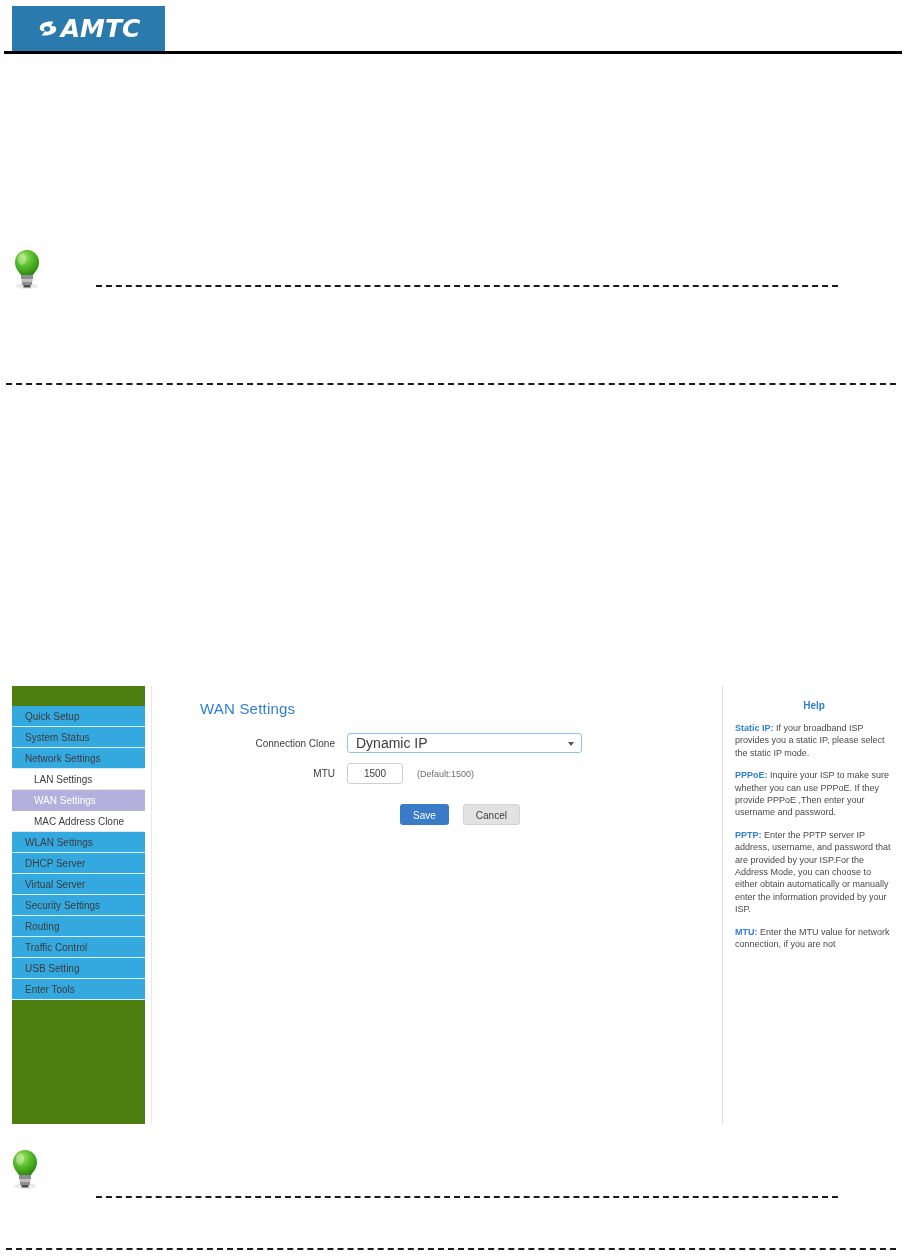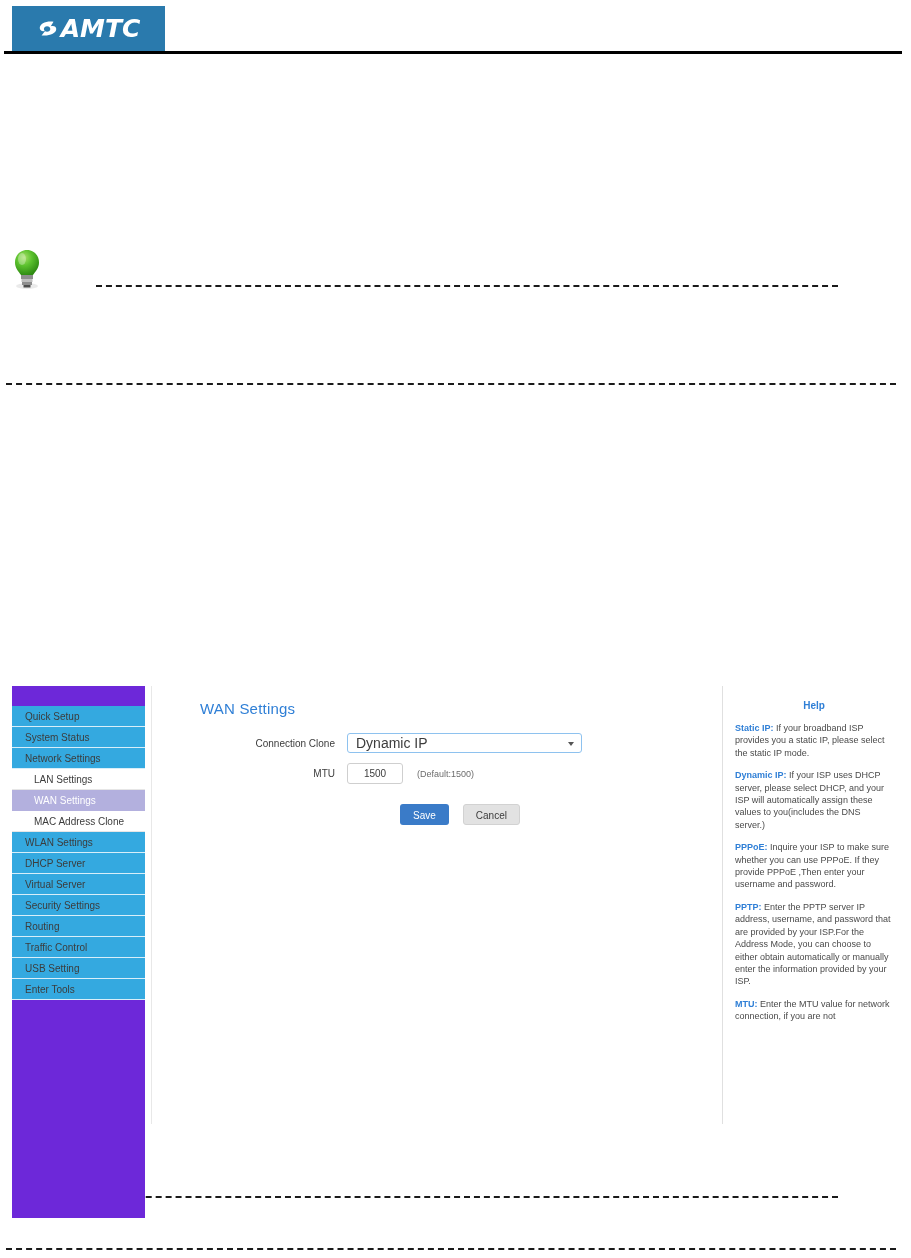--- a/index.html
+++ b/index.html
@@ -79,22 +79,22 @@
     position: absolute;
     left: 12px;
     top: 686px;
     width: 887px;
     height: 438px;
   }
   .ui-sidebar {
     position: absolute;
     left: 0; top: 0;
     width: 133px;
-    height: 532px;
-    background: #6d28d9;
+    height: 438px;
+    background: #4d7c0f;
   }
   .nav-item {
     height: 21px;
     line-height: 21px;
     font-size: 10px;
     color: #3c3c3c;
     padding-left: 13px;
     border-bottom: 1px solid #d8eef9;
     background: #34a9e0;
     white-space: nowrap;
@@ -336,20 +336,19 @@
     <div class="btn-row">
       <div class="btn btn-save">Save</div>
       <div class="btn btn-cancel">Cancel</div>
     </div>
   </div>
 
   <aside class="ui-help">
     <div class="help-title">Help</div>
     <div id="help-body">
         <p class="help-p"><span class="help-term">Static IP:</span><span> If your broadband ISP provides you a static IP, please select the static IP mode.</span></p>
-        <p class="help-p"><span class="help-term">Dynamic IP:</span><span> If your ISP uses DHCP server, please select DHCP, and your ISP will automatically assign these values to you(includes the DNS server.)</span></p>
         <p class="help-p"><span class="help-term">PPPoE:</span><span> Inquire your ISP to make sure whether you can use PPPoE. If they provide PPPoE ,Then enter your username and password.</span></p>
         <p class="help-p"><span class="help-term">PPTP:</span><span> Enter the PPTP server IP address, username, and password that are provided by your ISP.For the Address Mode, you can choose to either obtain automatically or manually enter the information provided by your ISP.</span></p>
         <p class="help-p"><span class="help-term">MTU:</span><span> Enter the MTU value for network connection, if you are not</span></p>
       </div>
   </aside>
 
 </div>
 
 </body></html>

